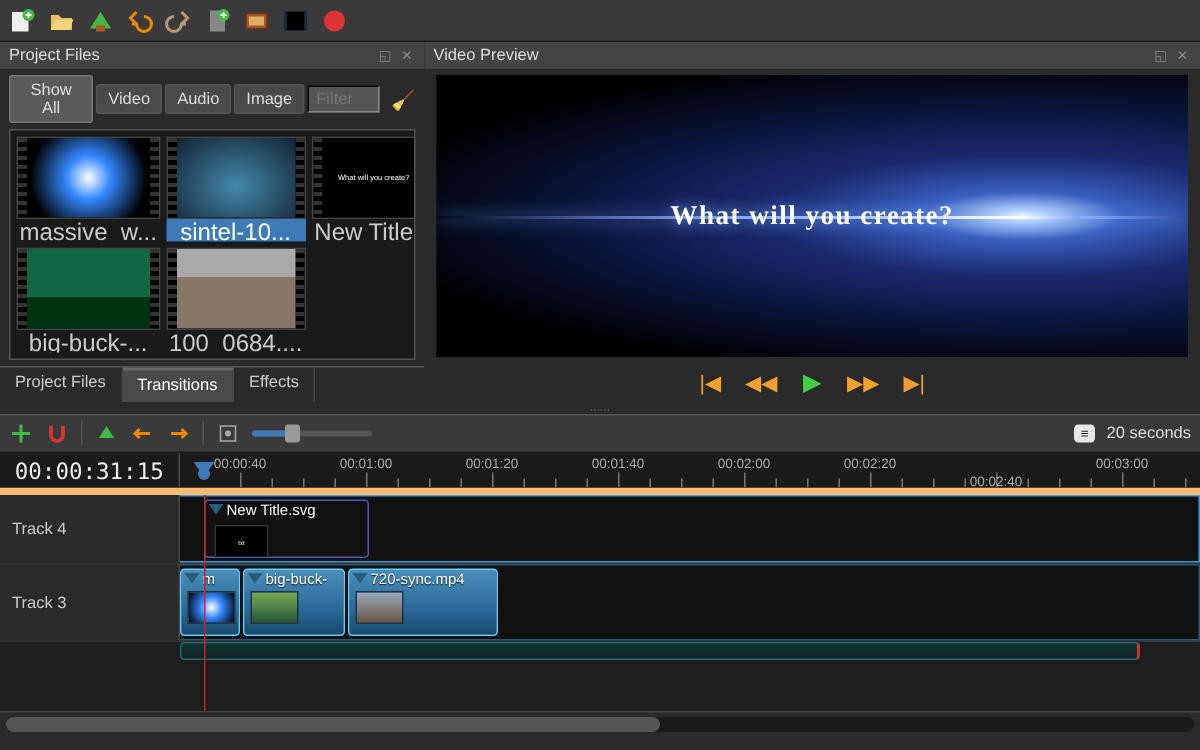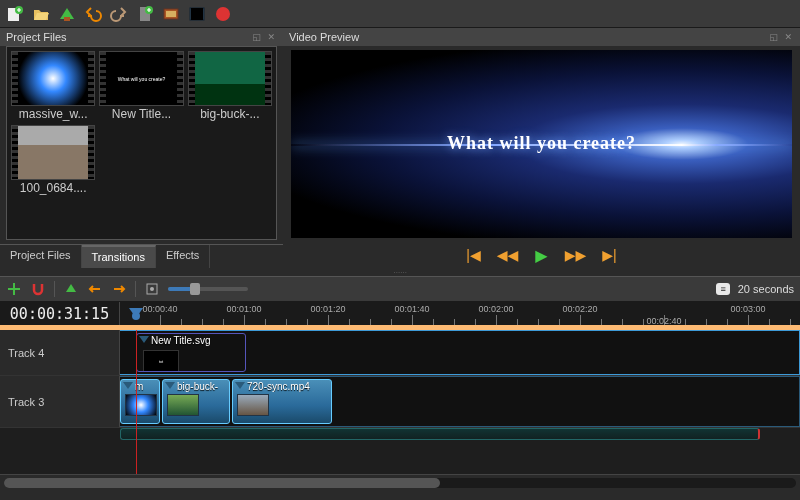--- a/index.html
+++ b/index.html
@@ -25,21 +25,21 @@
 .pf-filters .broom { margin-left: 6px; color: #c9a96e; font-size: 13px; cursor: pointer; }
 
 
 .pf-grid { flex: 1; background: #1a1a1a; border: 1px solid #555; margin: 0 6px; padding: 4px; display: grid; grid-template-columns: repeat(3, 1fr); grid-auto-rows: 70px; gap: 4px; overflow: hidden; }
 .pf-item { display: flex; flex-direction: column; cursor: pointer; }
 .pf-thumb { flex: 1; background: #000; border: 1px solid #444; position: relative; overflow: hidden; }
 .pf-thumb .film-edge { position: absolute; top: 0; bottom: 0; width: 6px; background: repeating-linear-gradient(to bottom, #333 0 3px, #000 3px 6px); }
 .pf-thumb .film-edge.left { left: 0; }
 .pf-thumb .film-edge.right { right: 0; }
 .pf-thumb .thumb-img { position: absolute; left: 6px; right: 6px; top: 0; bottom: 0; }
-.pf-label { height: 15px; font-size: 12px; color: #ccc; white-space: nowrap; overflow: hidden; text-overflow: ellipsis; padding: 1px 2px 0; text-align: center; }
+.pf-label { height: 15px; font-size: 16px; color: #ccc; white-space: nowrap; overflow: hidden; text-overflow: ellipsis; padding: 1px 2px 0; text-align: center; }
 .pf-label.selected { background: #3d7ab8; color: #fff; }
 
 
 .pf-tabs { display: flex; height: 24px; margin-top: 4px; border-top: 1px solid #555; }
 .pf-tab { padding: 4px 10px; font-size: 11px; color: #ccc; cursor: pointer; border-right: 1px solid #444; }
 .pf-tab.active { background: #4a4a4a; color: #fff; border-top: 2px solid #666; }
 
 
 .preview-canvas { flex: 1; background: #000; margin: 4px 8px 0; position: relative; overflow: hidden; }
 .preview-canvas .space { position: absolute; inset: 0; background: radial-gradient(ellipse at 78% 50%, #fff 0%, #b8d4ff 3%, #3a5fbf 12%, #1a2a6f 30%, #0a1238 55%, #000 80%); }
@@ -155,28 +155,44 @@
       </svg>
     </span>
 </div>
 
 <div class="main-area">
   <div class="left-panel">
     <div class="panel-header">
       <span>Project Files</span>
       <span class="dock-icons">◱ ✕</span>
     </div>
+    <div class="pf-filters">
+      <button class="filter-btn raised">Show All</button>
+      <button class="filter-btn">Video</button>
+      <button class="filter-btn">Audio</button>
+      <button class="filter-btn">Image</button>
+      <input class="filter-input" placeholder="Filter" style="">
+      <span class="broom">🧹</span>
+    </div>
     <div class="pf-grid">
       <div class="pf-item">
         <div class="pf-thumb">
             <div class="film-edge left"></div>
             <div class="film-edge right"></div>
             <div class="thumb-img" style="background:radial-gradient(circle at 50% 50%,#fff,#38f 30%,#000 80%)"></div>
           </div>
         <div class="pf-label">massive_w...</div>
+      </div>
+      <div class="pf-item">
+        <div class="pf-thumb">
+            <div class="film-edge left"></div>
+            <div class="film-edge right"></div>
+            <div class="thumb-img" style="background:radial-gradient(ellipse at 50% 60%,#48a,#123)"></div>
+          </div>
+        <div class="pf-label selected">sintel-10...</div>
       </div>
       <div class="pf-item">
         <div class="pf-thumb">
             <div class="film-edge left"></div>
             <div class="film-edge right"></div>
             <div class="thumb-img" style="background:#000;display:flex;align-items:center;justify-content:center;color:#fff;font-size:5px">What will you create?</div>
           </div>
         <div class="pf-label">New Title...</div>
       </div>
       <div class="pf-item">

